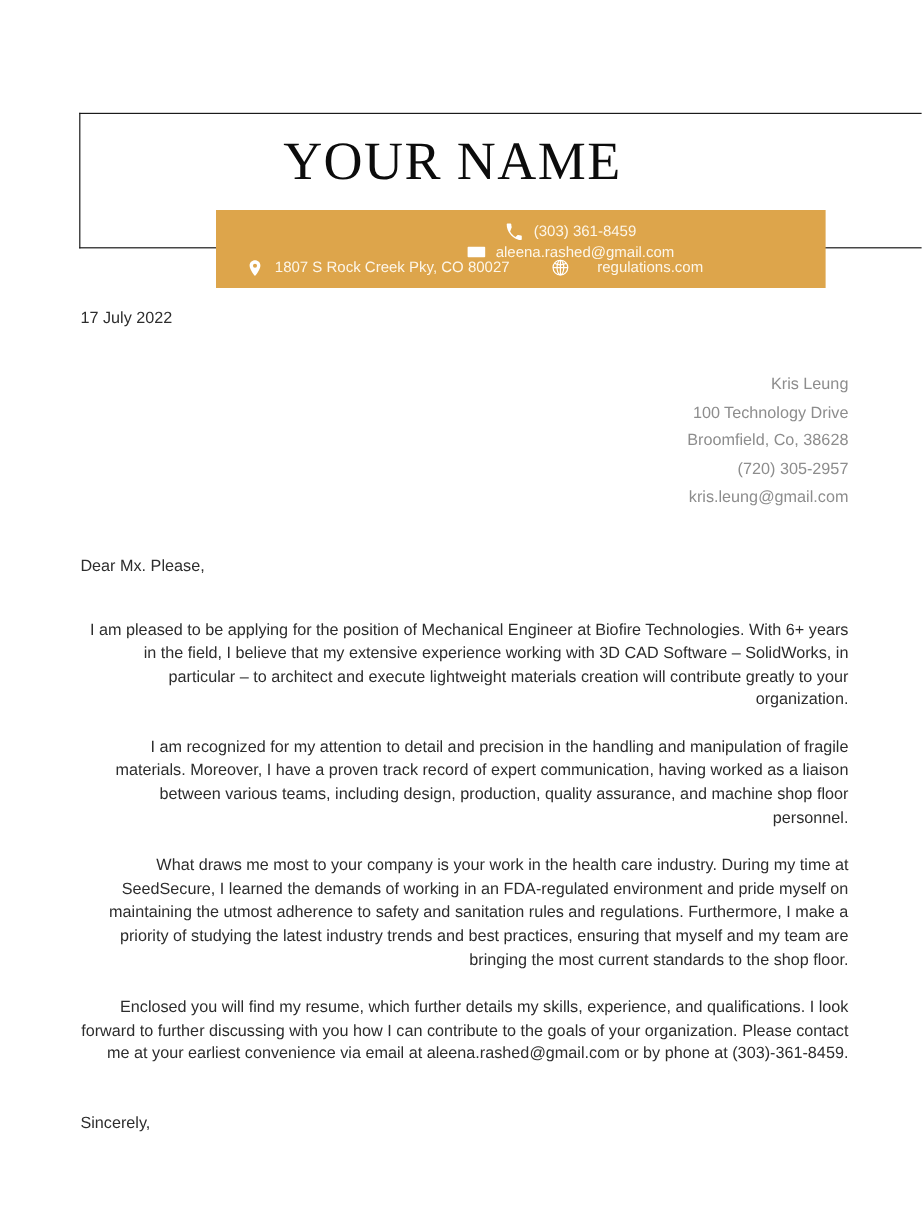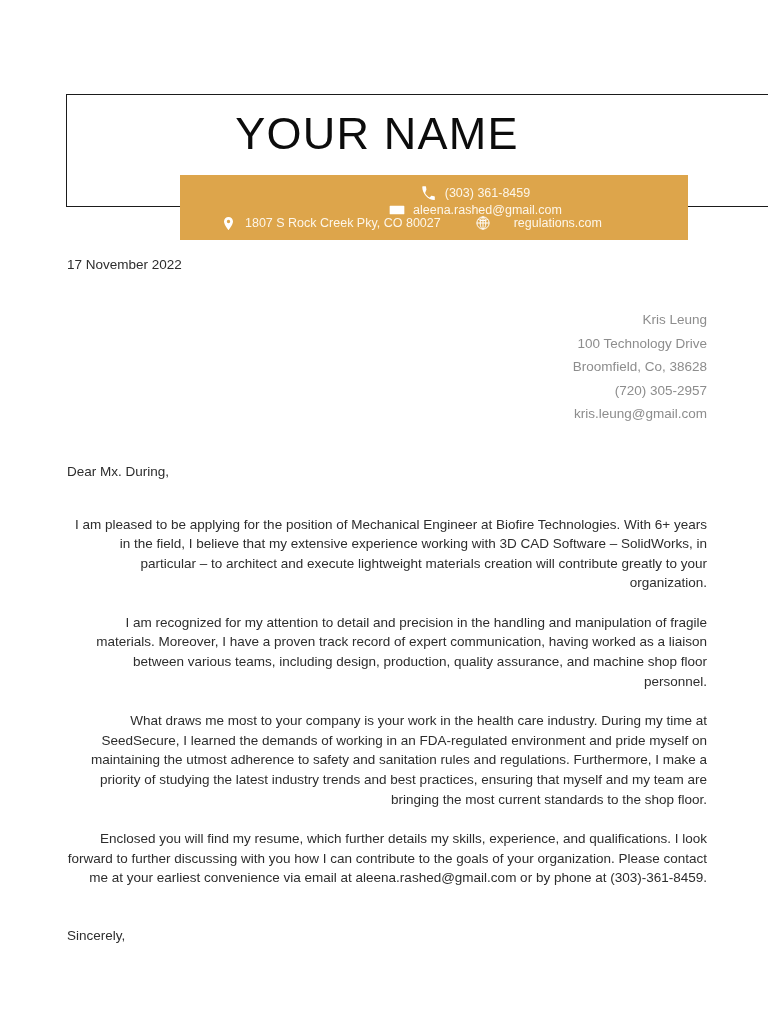--- a/index.html
+++ b/index.html
@@ -48,21 +48,21 @@
     box-sizing: border-box;
     background: transparent;
   }
 
   .name-title {
     position: absolute;
     left: 66px;
     top: 108px;
     width: 622px;
     text-align: center;
-    font-family: Liberation Sans, sans-serif;
+    font-family: Liberation Serif, serif;
     font-size: 45px;
     line-height: 52px;
     letter-spacing: 1.2px;
     color: #0c0c0c;
     white-space: nowrap;
   }
 
   .contact-bar {
     position: absolute;
     left: 180px;
@@ -74,21 +74,21 @@
     padding: 9px 0 0 0;
   }
 
   .contact-row {
     display: flex;
     align-items: center;
     height: 24px;
     margin-bottom: 3px;
   }
   .contact-row.row1 { padding-left: 82px; flex-direction: column; }
-  .contact-row.row2 { padding-left: 40px; }
+  .contact-row.row2 { padding-left: 24px; }
 
   .contact-item {
     display: flex;
     align-items: center;
     color: #fdf6e9;
     font-size: 12.5px;
     line-height: 16px;
     white-space: nowrap;
   }
   .contact-item .ico {
@@ -216,31 +216,31 @@
           <span style="width:14px"></span>
           <span>regulations.com</span>
         </div>
       </div>
 
     </div>
   </div>
 
   <div class="letter-body">
 
-    <p class="date-line">17 November 2022</p>
+    <p class="date-line">17 July 2022</p>
 
     <div class="recipient">
       <div>Kris Leung</div>
       <div>100 Technology Drive</div>
       <div>Broomfield, Co, 38628</div>
       <div>(720) 305-2957</div>
       <div>kris.leung@gmail.com</div>
     </div>
 
-    <p class="salutation">Dear Mx. During,</p>
+    <p class="salutation">Dear Mx. Please,</p>
 
     <p class="para">I am pleased to be applying for the position of Mechanical Engineer at Biofire Technologies. With 6+ years in the field, I believe that my extensive experience working with 3D CAD Software – SolidWorks, in particular – to architect and execute lightweight materials creation will contribute greatly to your organization.</p>
     <p class="para">I am recognized for my attention to detail and precision in the handling and manipulation of fragile materials. Moreover, I have a proven track record of expert communication, having worked as a liaison between various teams, including design, production, quality assurance, and machine shop floor personnel.</p>
     <p class="para">What draws me most to your company is your work in the health care industry. During my time at SeedSecure, I learned the demands of working in an FDA-regulated environment and pride myself on maintaining the utmost adherence to safety and sanitation rules and regulations. Furthermore, I make a priority of studying the latest industry trends and best practices, ensuring that myself and my team are bringing the most current standards to the shop floor.</p>
     <p class="para">Enclosed you will find my resume, which further details my skills, experience, and qualifications. I look forward to further discussing with you how I can contribute to the goals of your organization. Please contact me at your earliest convenience via email at aleena.rashed@gmail.com or by phone at (303)-361-8459.</p>
 
     <p class="closing">Sincerely,</p>
 
   </div>
 

